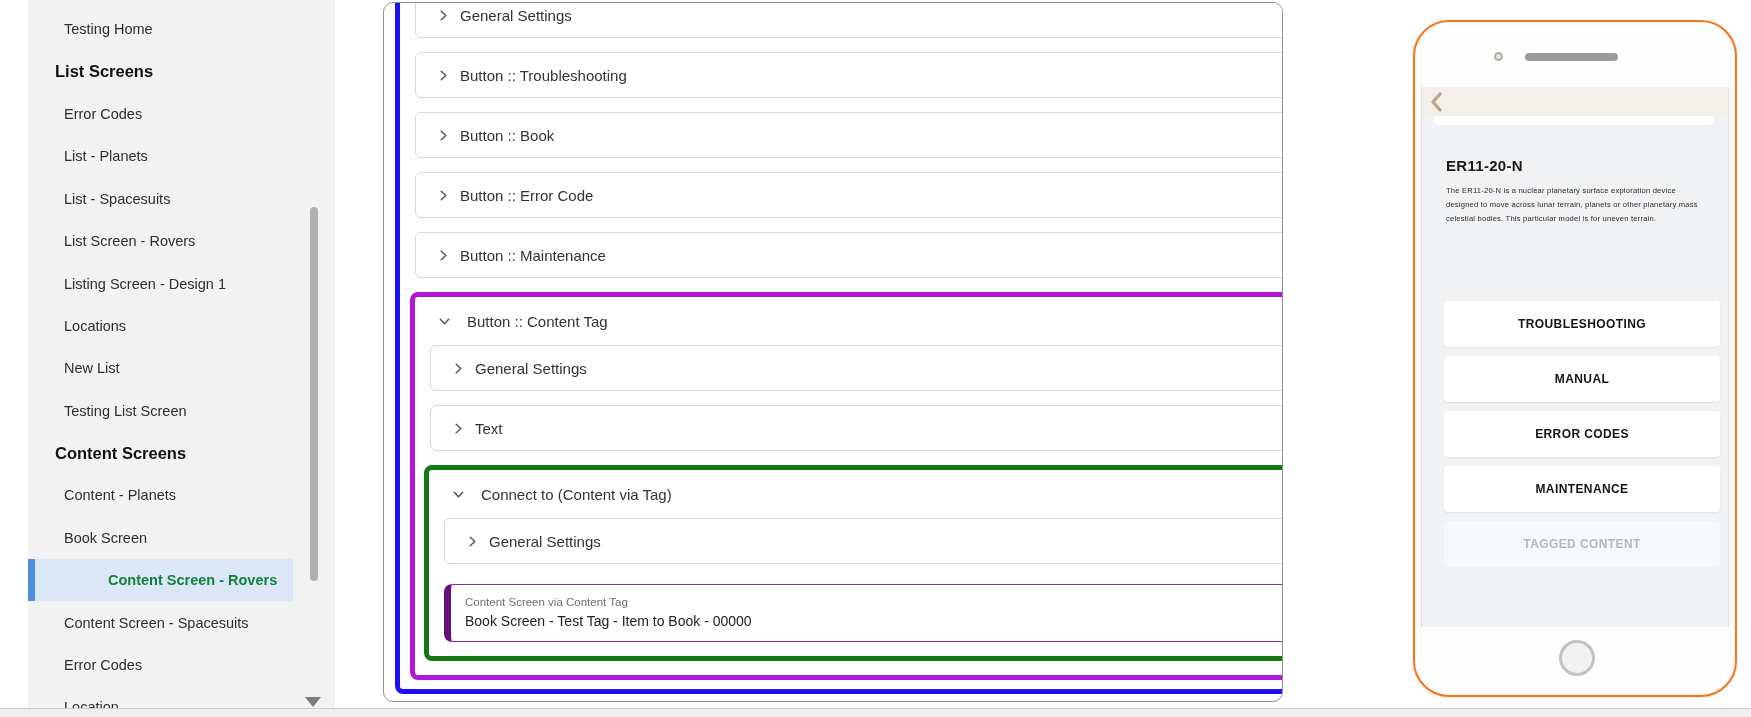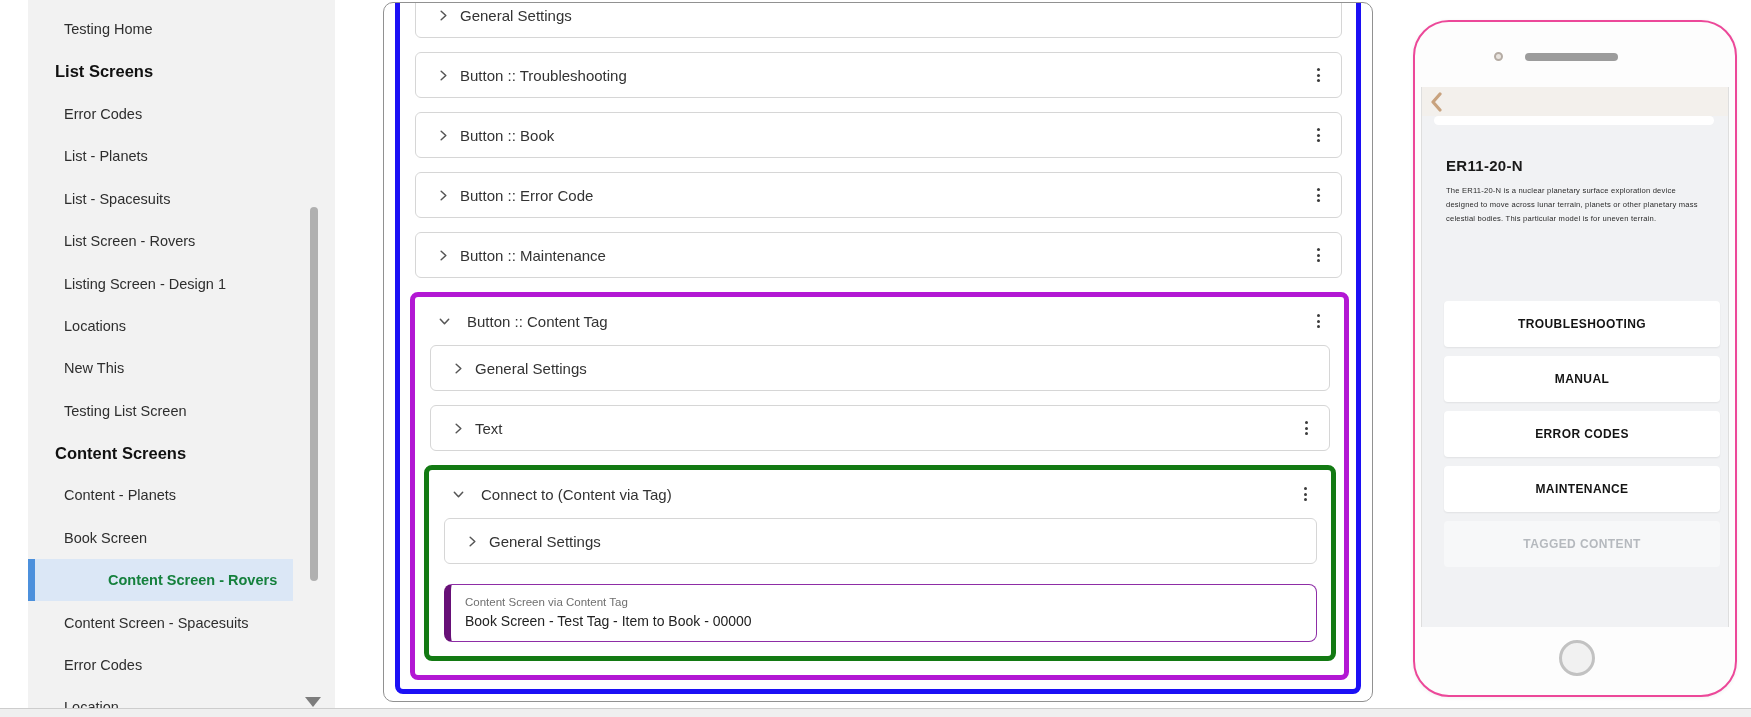--- a/index.html
+++ b/index.html
@@ -13,21 +13,21 @@
   .side-row{height:42.4px;display:flex;align-items:center;position:relative;cursor:pointer;}
   .side-row .lbl{font-size:14.5px;color:#2e2e2e;padding-left:36px;white-space:nowrap;}
   .side-row.header .lbl{font-size:16.5px;font-weight:bold;color:#111;padding-left:27px;}
   .side-row.selected{background:#dbe7f6;margin-right:42px;}
   .side-row.selected .lbl{font-weight:bold;color:#15803d;margin-left:44px;}
   .side-row.selected::before{content:"";position:absolute;left:0;top:0;bottom:0;width:7px;background:#4c90dc;}
   .side-scroll-thumb{position:absolute;left:282px;top:207px;width:8px;height:374px;border-radius:4px;background:#b0b0b0;}
   .side-scroll-down{position:absolute;left:277px;top:697px;width:0;height:0;
     border-left:8px solid transparent;border-right:8px solid transparent;border-top:10px solid #7d7d7d;}
   
-  .editor-panel{position:absolute;left:383px;top:2px;width:990px;height:700px;background:#fff;
+  .editor-panel{position:absolute;left:383px;top:2px;width:900px;height:700px;background:#fff;
     border:1px solid #919191;border-radius:10px;box-sizing:border-box;overflow:hidden;}
   .blue-box{position:absolute;left:11px;top:-30px;width:966px;box-sizing:border-box;
     border:5px solid #1c10f5;border-radius:8px;padding:14px 14px 9px 15px;
     display:flex;flex-direction:column;gap:14px;}
   .card{height:46px;box-sizing:border-box;background:#fff;border:1px solid #d6d6d6;border-radius:6px;
     display:flex;align-items:center;padding:0 14px 0 20px;cursor:pointer;}
   .card .title,.sec-header .title{font-size:15px;color:#333;margin-left:10px;white-space:nowrap;}
   .spacer{flex:1;}
   .chev{width:14px;height:14px;flex:0 0 14px;display:flex;align-items:center;justify-content:center;}
   .chev svg{display:block;}
@@ -37,21 +37,21 @@
   .section.magenta{border:5px solid #b318d4;margin-left:-5px;margin-right:-7px;}
   .section.green{border:5px solid #137a13;margin-left:-6px;margin-right:-6px;}
   .sec-header{height:48px;display:flex;align-items:center;padding:0 17px 0 22px;cursor:pointer;gap:6px;}
   .sec-body{padding:0 14px 14px 15px;display:flex;flex-direction:column;gap:14px;}
   .content-ref{box-sizing:border-box;border:1.5px solid #8e2da6;border-left:7px solid #671077;border-radius:8px;
     padding:9px 4px 9px 14px;margin-top:6px;background:#fff;cursor:pointer;}
   .content-ref .sub{font-size:11.5px;color:#6f6f6f;line-height:17px;}
   .content-ref .main{font-size:14px;color:#222;line-height:21px;}
   
   .phone{position:absolute;left:1413px;top:20px;width:324px;height:677px;background:#fdfdfd;
-    border:2px solid #ec4899;border-radius:36px;box-sizing:border-box;box-shadow:0 1px 4px rgba(0,0,0,0.06);}
+    border:2px solid #f97316;border-radius:36px;box-sizing:border-box;box-shadow:0 1px 4px rgba(0,0,0,0.06);}
   .cam{position:absolute;left:79px;top:30px;width:9px;height:9px;border-radius:50%;background:#e9e4df;border:2px solid #b5aca4;box-sizing:border-box;}
   .speaker{position:absolute;left:110px;top:31px;width:93px;height:8px;border-radius:4px;background:#9c9c9c;}
   .screen{position:absolute;left:6px;top:65px;width:308px;height:540px;background:#f1f2f4;
     border-left:1px solid #dedede;border-right:1px solid #dedede;box-sizing:border-box;overflow:hidden;}
   .screen-head{position:absolute;left:0;top:0;right:0;height:29px;background:#f3f0ec;}
   .back-chev{position:absolute;left:7px;top:5px;width:18px;height:20px;cursor:pointer;}
   .white-pill{position:absolute;left:12px;top:29px;width:280px;height:9px;border-radius:5px;background:#ffffff;}
   .pv-title{position:absolute;left:24px;top:70px;font-size:15px;font-weight:bold;color:#1a1a1a;letter-spacing:0.3px;}
   .pv-desc{position:absolute;left:24px;top:97px;width:264px;font-size:7.6px;line-height:14px;color:#2a2a2a;letter-spacing:0.2px;}
   .pv-buttons{position:absolute;left:22px;top:214px;width:276px;display:flex;flex-direction:column;gap:9px;}
@@ -86,21 +86,21 @@
       <div class="side-row">
         <div class="lbl">List Screen - Rovers</div>
       </div>
       <div class="side-row">
         <div class="lbl">Listing Screen - Design 1</div>
       </div>
       <div class="side-row">
         <div class="lbl">Locations</div>
       </div>
       <div class="side-row">
-        <div class="lbl">New This</div>
+        <div class="lbl">New List</div>
       </div>
       <div class="side-row">
         <div class="lbl">Testing List Screen</div>
       </div>
       <div class="side-row header">
         <div class="lbl">Content Screens</div>
       </div>
       <div class="side-row">
         <div class="lbl">Content - Planets</div>
       </div>

